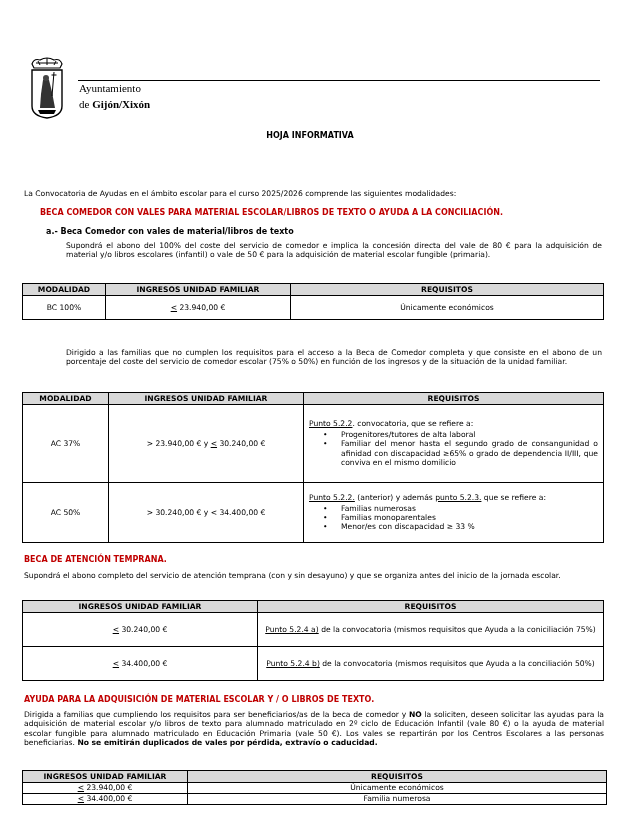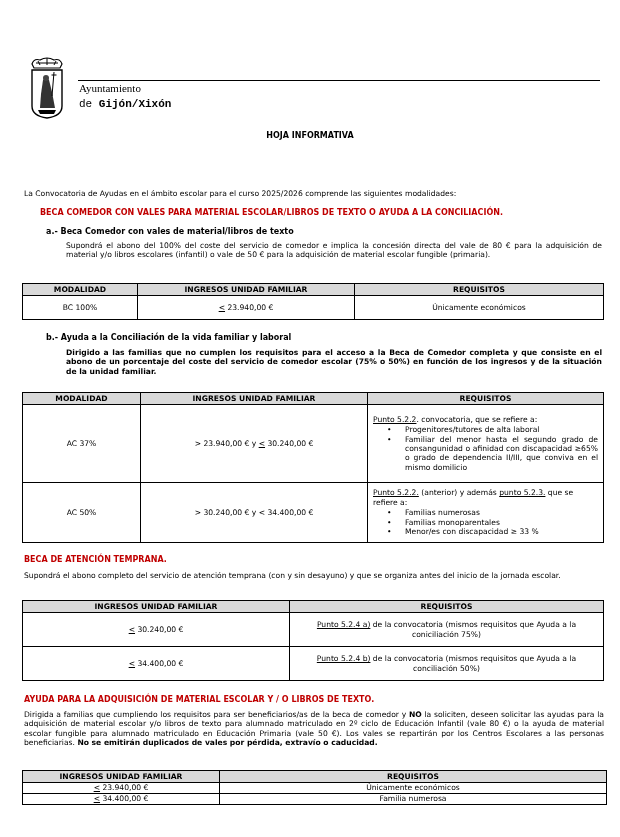--- a/index.html
+++ b/index.html
@@ -4,33 +4,33 @@
 <style>
   html, body { margin: 0; padding: 0; background: #ffffff; }
   body { width: 620px; height: 837px; position: relative; overflow: hidden;
          font-family: "DejaVu Sans", sans-serif; color: #000; font-size: 7.6px; line-height: 1.25; }
   .page { position: absolute; left: 0; top: 0; width: 620px; height: 837px; margin-top: 20px; }
 
   
   .logo { position: absolute; left: 28px; top: 36px; width: 38px; height: 64px; }
   .header-rule { position: absolute; left: 78px; top: 60px; width: 522px; height: 0; border-top: 1px solid #000; }
   .org-line1 { position: absolute; left: 79px; top: 62px; font-family: "Liberation Serif", serif; font-size: 11px; }
-  .org-line2 { position: absolute; left: 79px; top: 78px; font-family: Liberation Mono, monospace; font-size: 11px; }
+  .org-line2 { position: absolute; left: 79px; top: 78px; font-family: Liberation Serif, serif; font-size: 11px; }
   .org-line2 b { font-weight: bold; }
 
   .doc-title { position: absolute; left: 0; width: 620px; top: 111px; text-align: center; font-weight: bold; font-size: 8px; }
   .doc-subtitle { position: absolute; left: 20px; width: 584px; top: 132px; text-align: center; font-weight: bold;
                   font-size: 8px; text-decoration: underline; line-height: 1.3; }
 
   .para { position: absolute; text-align: justify; }
   .red-heading { position: absolute; color: #c00000; font-weight: bold; font-size: 8px; }
   .sub-heading { position: absolute; font-weight: bold; font-size: 8px; }
 
   table { position: absolute; border-collapse: collapse; font-size: 7.6px; }
-  th, td { border: 1px solid #000; padding: 0 20px; text-align: center; vertical-align: middle; }
+  th, td { border: 1px solid #000; padding: 0 4px; text-align: center; vertical-align: middle; }
   th { background: #d9d9d9; font-weight: bold; height: 11px; }
   .u { text-decoration: underline; }
   .req { text-align: left; padding: 3px 5px 3px 5px; }
   .req ul { margin: 1px 0 0 0; padding-left: 14px; list-style: none; }
   .req li { position: relative; padding-left: 18px; text-align: justify; }
   .req li::before { content: "•"; position: absolute; left: 0; }
   .center-req { text-align: center; }
 </style>
 </head>
 <body>
@@ -67,22 +67,21 @@
       <th>REQUISITOS</th>
     </tr>
     <tr style="height:24px;">
       <td>BC 100%</td>
       <td><span class="u">&lt;</span><span> 23.940,00 €</span></td>
       <td>Únicamente económicos</td>
     </tr>
   </tbody>
     </table>
 
-  <div class="sub-heading" style="left:46px; top:313px;">b.- Ayuda a la Conciliación de la vida familiar y laboral</div>
-  <div class="para" style="left:66px; top:328px; width:536px;font-weight:bold;">Dirigido a las familias que no cumplen los requisitos para el acceso a la Beca de Comedor completa y que consiste en el abono de un porcentaje del coste del servicio de comedor escolar (75% o 50%) en función de los ingresos y de la situación de la unidad familiar.</div>
+  <div class="para" style="left:66px; top:328px; width:536px;">Dirigido a las familias que no cumplen los requisitos para el acceso a la Beca de Comedor completa y que consiste en el abono de un porcentaje del coste del servicio de comedor escolar (75% o 50%) en función de los ingresos y de la situación de la unidad familiar.</div>
 
   <table style="left:22px; top:372px; width:582px;">
     <tbody>
         <tr>
       <th style="width:77px;">MODALIDAD</th>
       <th style="width:186px;">INGRESOS UNIDAD FAMILIAR</th>
       <th>REQUISITOS</th>
     </tr>
     <tr style="height:78px;">
       <td>AC 37%</td>

